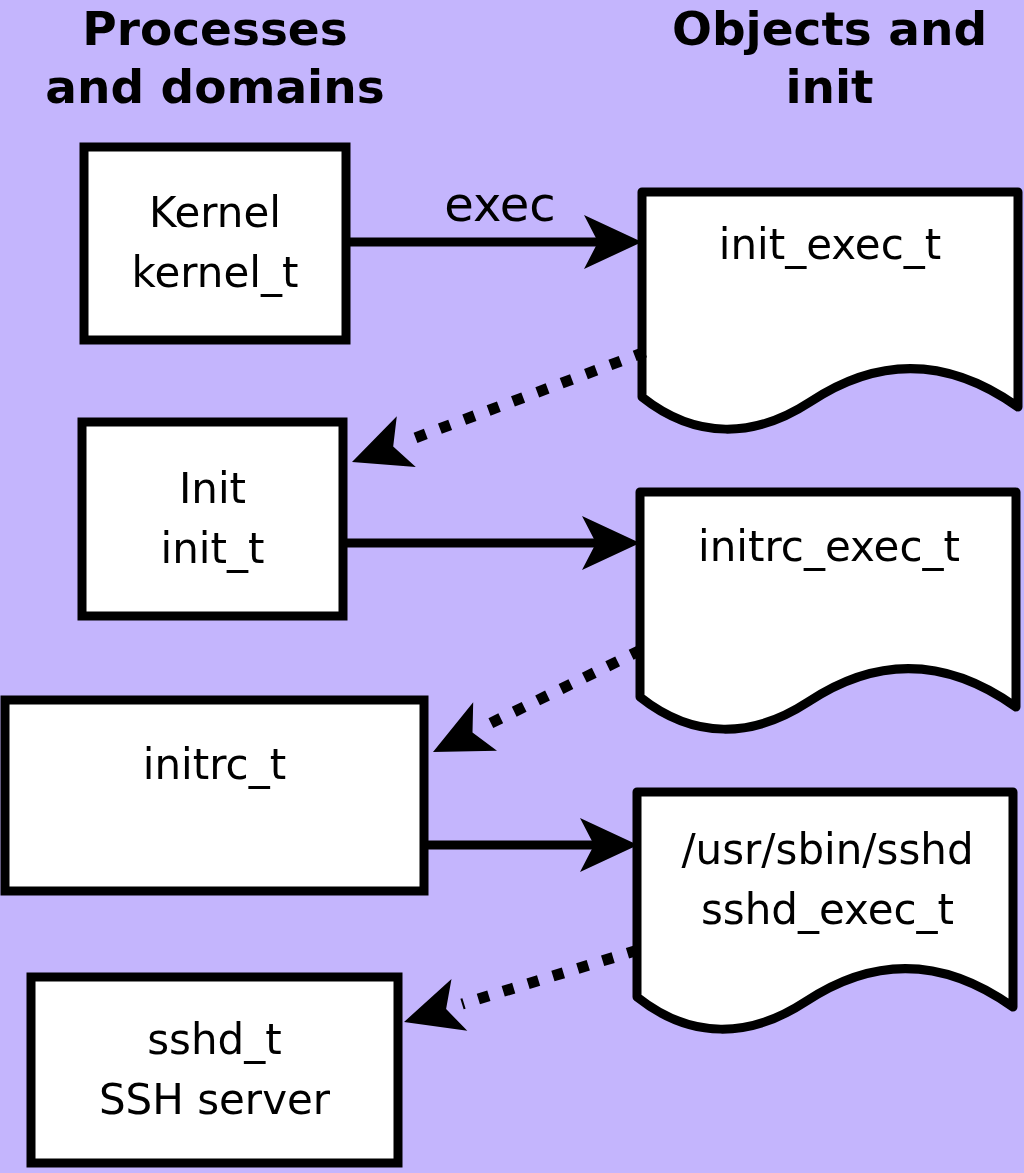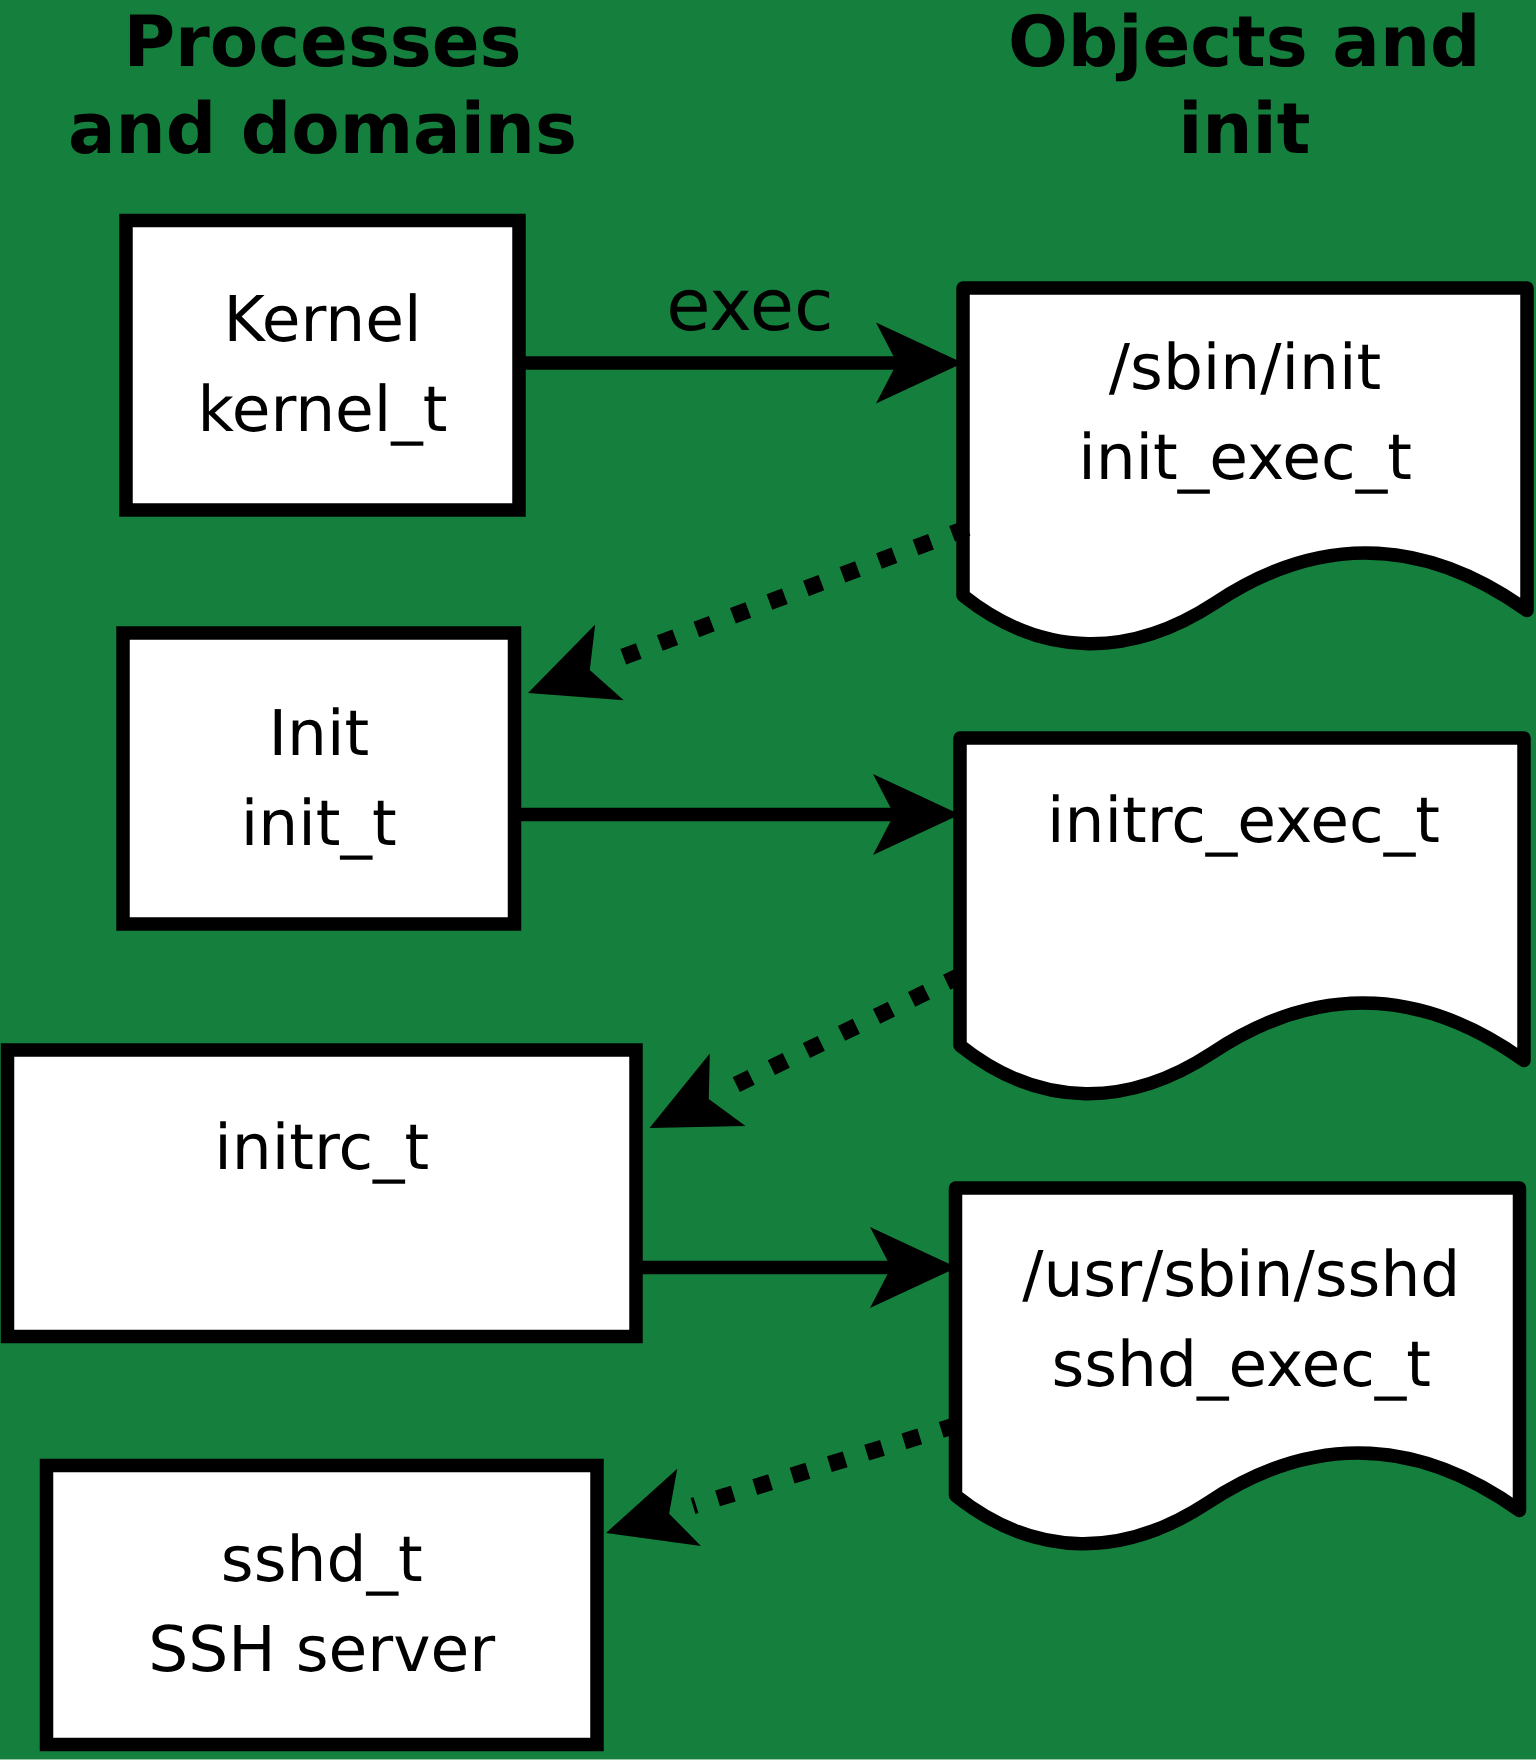--- a/index.html
+++ b/index.html
@@ -4,21 +4,21 @@
 <style>
   html, body {
     margin: 0;
     padding: 0;
     background: #ffffff;
   }
   .stage {
     position: relative;
     width: 1024px;
     height: 1173px;
-    background: #15803d;
+    background: #c4b5fd;
     font-family: "DejaVu Sans", "Liberation Sans", sans-serif;
     color: #000000;
     overflow: hidden;
   }
   .stage svg {
     position: absolute;
     left: 0;
     top: 0;
   }
   .txt {
@@ -105,21 +105,20 @@
   </div>
   <div class="txt label" style="left:5px; top:735px; width:419px;">
     <div>initrc_t</div>
   </div>
   <div class="txt label" style="left:31px; top:1010px; width:367px;">
     <div>sshd_t</div>
     <div>SSH server</div>
   </div>
 
   <div class="txt label" style="left:642px; top:215px; width:376px;">
-    <div>/sbin/init</div>
     <div>init_exec_t</div>
   </div>
   <div class="txt label" style="left:640px; top:517px; width:378px;">
     <div>initrc_exec_t</div>
   </div>
   <div class="txt label" style="left:637px; top:820px; width:381px;">
     <div>/usr/sbin/sshd</div>
     <div>sshd_exec_t</div>
   </div>
 

